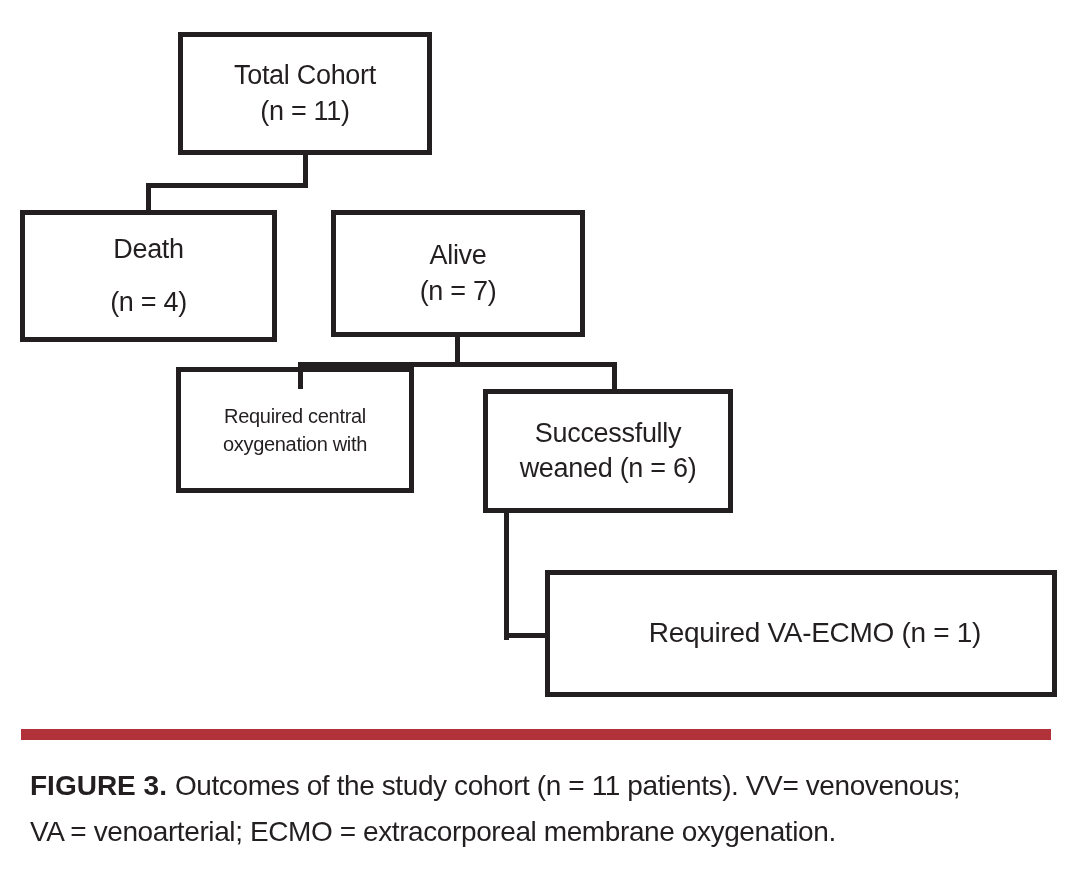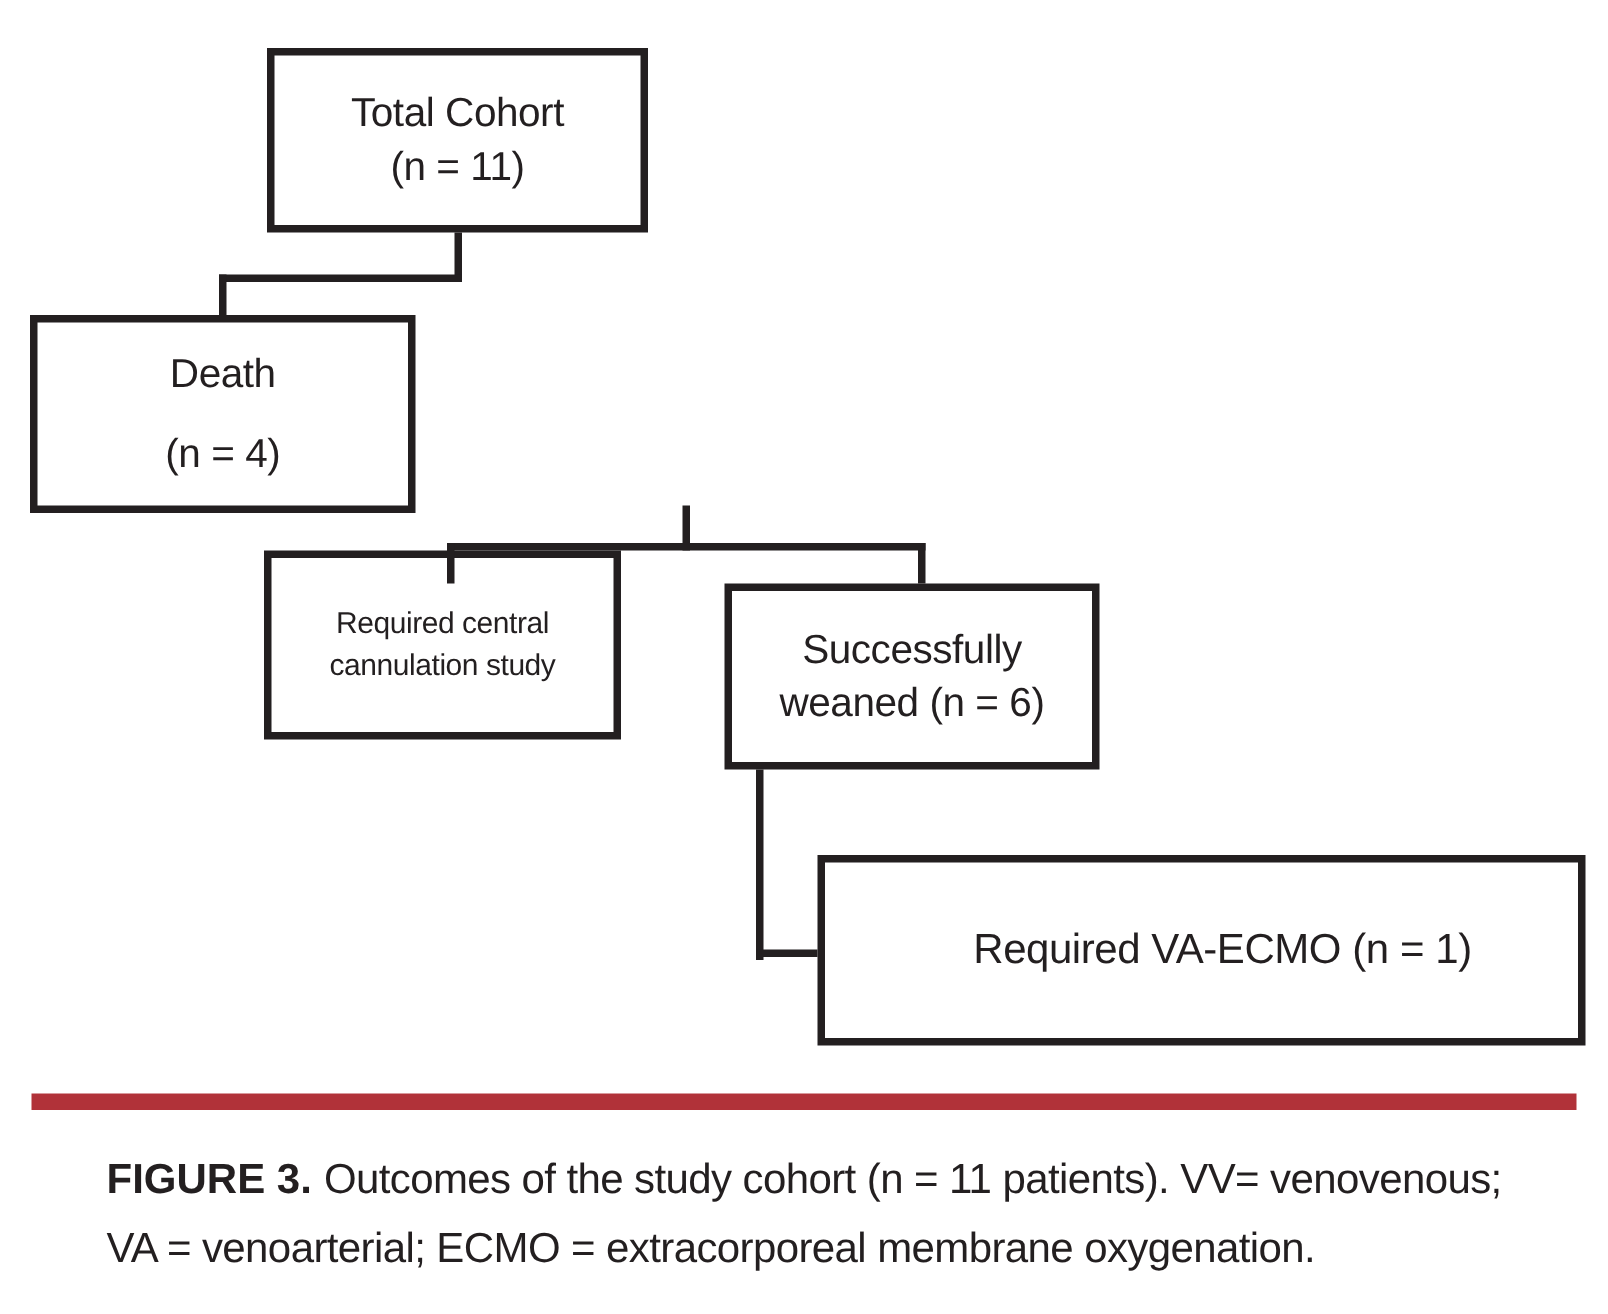--- a/index.html
+++ b/index.html
@@ -58,41 +58,45 @@
     font-size: 28px;
     line-height: 46px;
     letter-spacing: -0.4px;
     color: var(--line-black);
   }
   .caption .cap-bold {
     font-weight: bold;
     margin-right: 8px;
     letter-spacing: 0;
   }
-  .cap-line { white-space: nowrap; margin-left: 41px; }
+  .cap-line { white-space: nowrap; }
 </style>
 </head>
 <body>
 
 <div class="page">
 
   <div class="node" style="left:178px; top:32px; width:254px; height:123px;">
     <div>Total Cohort</div>
     <div>(n = 11)</div>
   </div>
 
   <div class="node" style="left:20px; top:210px; width:257px; height:132px;gap:18px;">
     <div>Death</div>
     <div>(n = 4)</div>
   </div>
 
+  <div class="node" style="left:331px; top:210px; width:254px; height:127px;">
+    <div>Alive</div>
+    <div>(n = 7)</div>
+  </div>
 
   <div class="node small" style="left:176px; top:367px; width:238px; height:126px;">
     <div>Required central</div>
-    <div>cannulation study</div>
+    <div>oxygenation with</div>
   </div>
 
   <div class="node" style="left:483px; top:389px; width:250px; height:124px;">
     <div>Successfully</div>
     <div>weaned (n = 6)</div>
   </div>
 
   <div class="node oneline" style="left:545px; top:570px; width:512px; height:127px;padding-left:28px;">
     <div>Required VA-ECMO (n = 1)</div>
   </div>

